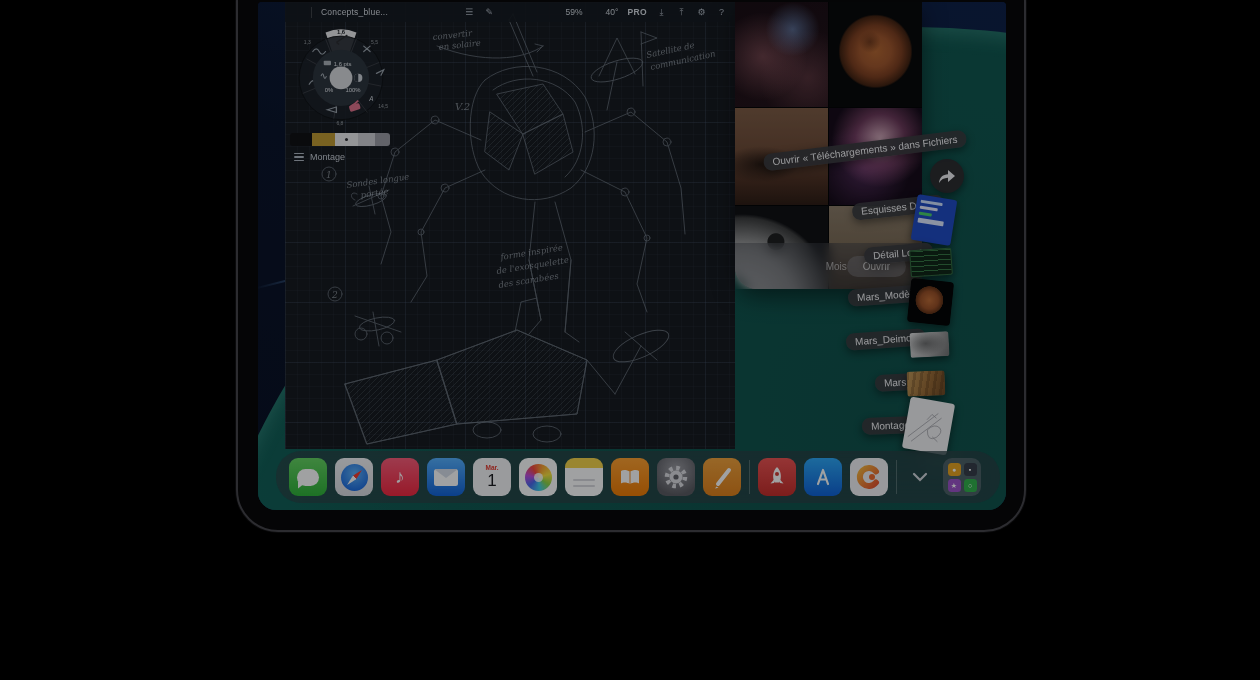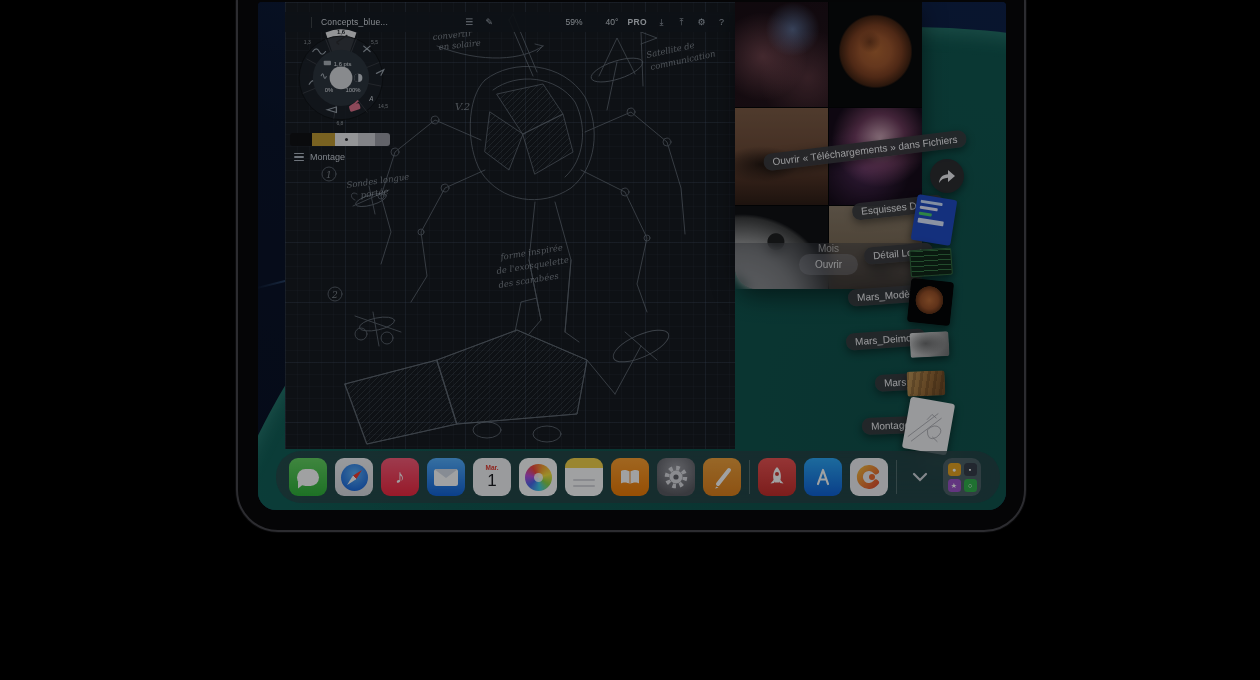--- a/index.html
+++ b/index.html
@@ -27,21 +27,21 @@
   .canvas { position:absolute; left:27px; top:0; width:450px; height:447px;
             background-color:#14171c;
             background-image:
               linear-gradient(rgba(96,120,148,.16) 1px, transparent 1px),
               linear-gradient(90deg, rgba(96,120,148,.16) 1px, transparent 1px),
               linear-gradient(rgba(96,120,148,.07) 1px, transparent 1px),
               linear-gradient(90deg, rgba(96,120,148,.07) 1px, transparent 1px);
             background-size:60px 60px,60px 60px,12px 12px,12px 12px; }
   .c-toolbar { position:absolute; left:0; top:0; width:100%; height:20px;
                background:rgba(20,24,29,.92); display:flex; align-items:center;
-               padding:0 8px; gap:9px; color:#c9cfd7; font-size:8.5px;margin-top:10px; }
+               padding:0 8px; gap:9px; color:#c9cfd7; font-size:8.5px; }
   .tb-ico { width:11px; height:11px; display:flex; align-items:center; justify-content:center; color:#aeb6c0; font-size:9px; flex:0 0 auto; }
   .tb-sq { width:9px; height:9px; display:grid; grid-template-columns:1fr 1fr; gap:1px; }
   .tb-sq i { background:#aeb6c0; border-radius:1px; }
   .tb-sep { width:1px; height:11px; background:rgba(255,255,255,.18); }
   .tb-title { font-size:8.5px; color:#d6dbe2; letter-spacing:.2px; }
   .tb-dots { width:10px; height:10px; display:grid; grid-template-columns:repeat(3,1fr); gap:1.4px; }
   .tb-dots i { background:#9aa3ad; border-radius:50%; }
   .tb-spacer { flex:1; }
   .tb-num { color:#cdd3da;padding-left:14px; }
   .tb-pro { font-weight:bold; color:#d6dbe2; letter-spacing:.4px; }
@@ -88,21 +88,21 @@
       #140816; }
   .ph-voyager { background:
       radial-gradient(circle 9px at 44% 42%, #1c1c1c 0 8px, transparent 9px),
       radial-gradient(circle 130px at 8% 118%, #e6e6e6 0%, #b2b2b2 42%, #3a3a3a 68%, transparent 71%),
       #0d0d0f; }
   .ph-rover { background:
       radial-gradient(ellipse 22px 9px at 56% 78%, rgba(28,24,18,.85), transparent 70%),
       linear-gradient(180deg,#8a7a66 0%,#7c6b55 45%,#5d4c3c 72%,#3c2d1e 100%); }
   .ph-bar { position:absolute; left:0; right:0; bottom:0; height:46px;
             background:rgba(58,60,66,.45); backdrop-filter:blur(6px);
-            display:flex; align-items:center; justify-content:flex-start; padding:0 16px;flex-direction:column; }
+            display:flex; align-items:center; justify-content:flex-end; padding:0 16px; }
   .ph-tab { font-size:10px; color:rgba(255,255,255,.55); }
   .ph-tab.active { background:rgba(150,150,158,.35); color:rgba(255,255,255,.8);
                    padding:5px 16px; border-radius:14px; }
 
   
   .pill { position:absolute; background:rgba(56,56,60,.94); color:#f2f2f4; font-size:10px;
           padding:3px 9px; border-radius:8px; white-space:nowrap;
           box-shadow:0 3px 8px rgba(0,0,0,.45); }
   .share-btn { position:absolute; left:672px; top:157px; width:34px; height:34px; border-radius:50%;
                background:#2a2a2d; display:flex; align-items:center; justify-content:center;

